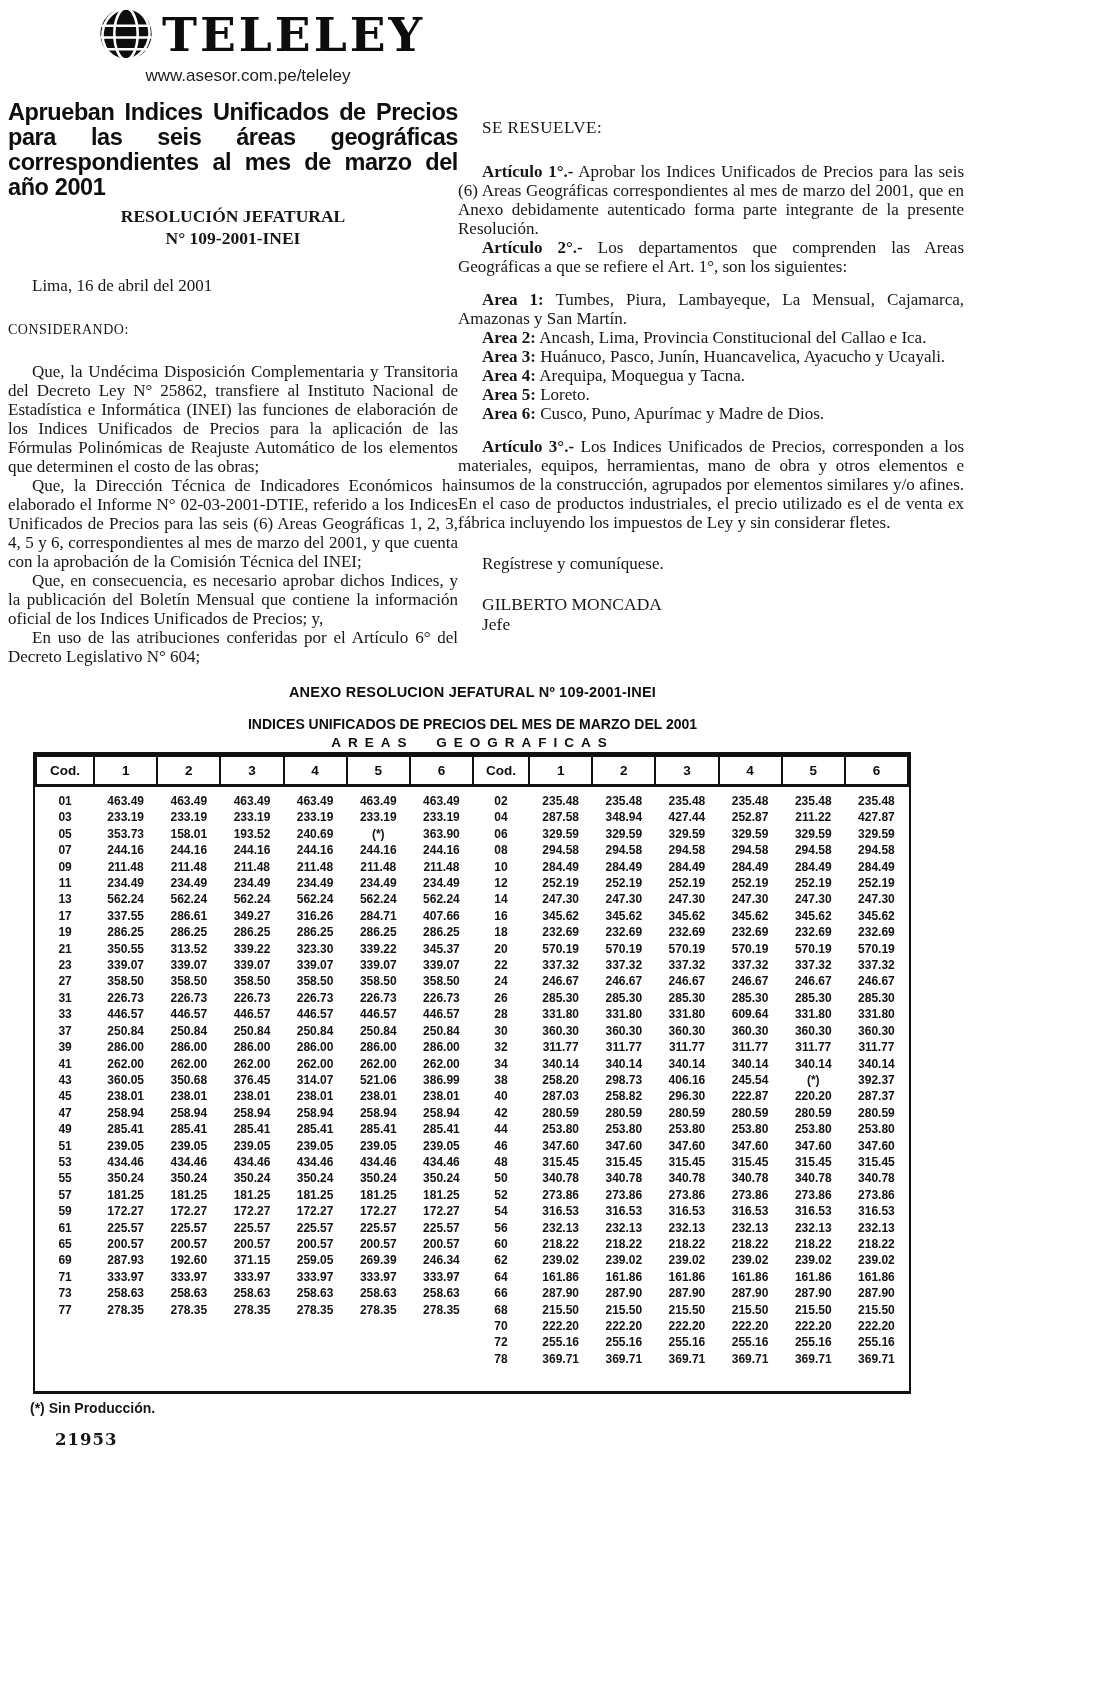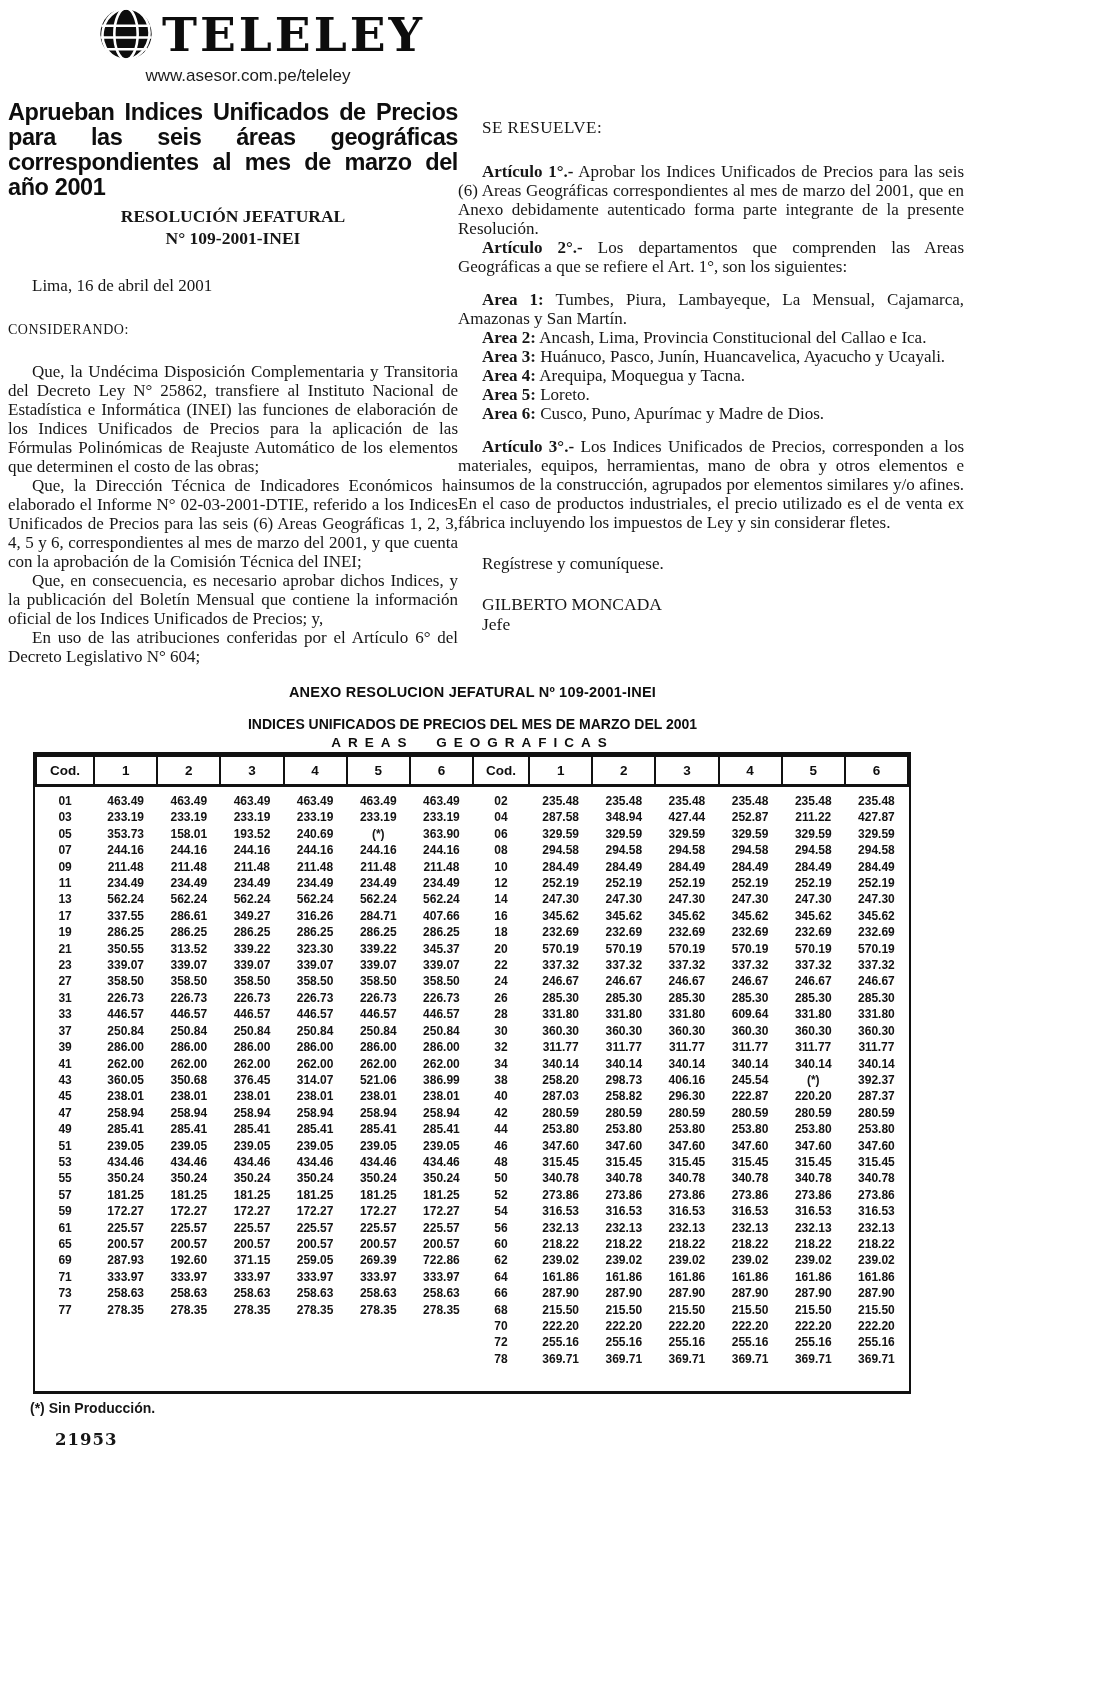--- a/index.html
+++ b/index.html
@@ -666,21 +666,21 @@
             <td>218.22</td>
             <td>218.22</td>
           </tr>
           <tr>
             <td>69</td>
             <td>287.93</td>
             <td>192.60</td>
             <td>371.15</td>
             <td>259.05</td>
             <td>269.39</td>
-            <td>722.86</td>
+            <td>246.34</td>
             <td>62</td>
             <td>239.02</td>
             <td>239.02</td>
             <td>239.02</td>
             <td>239.02</td>
             <td>239.02</td>
             <td>239.02</td>
           </tr>
           <tr>
             <td>71</td>

